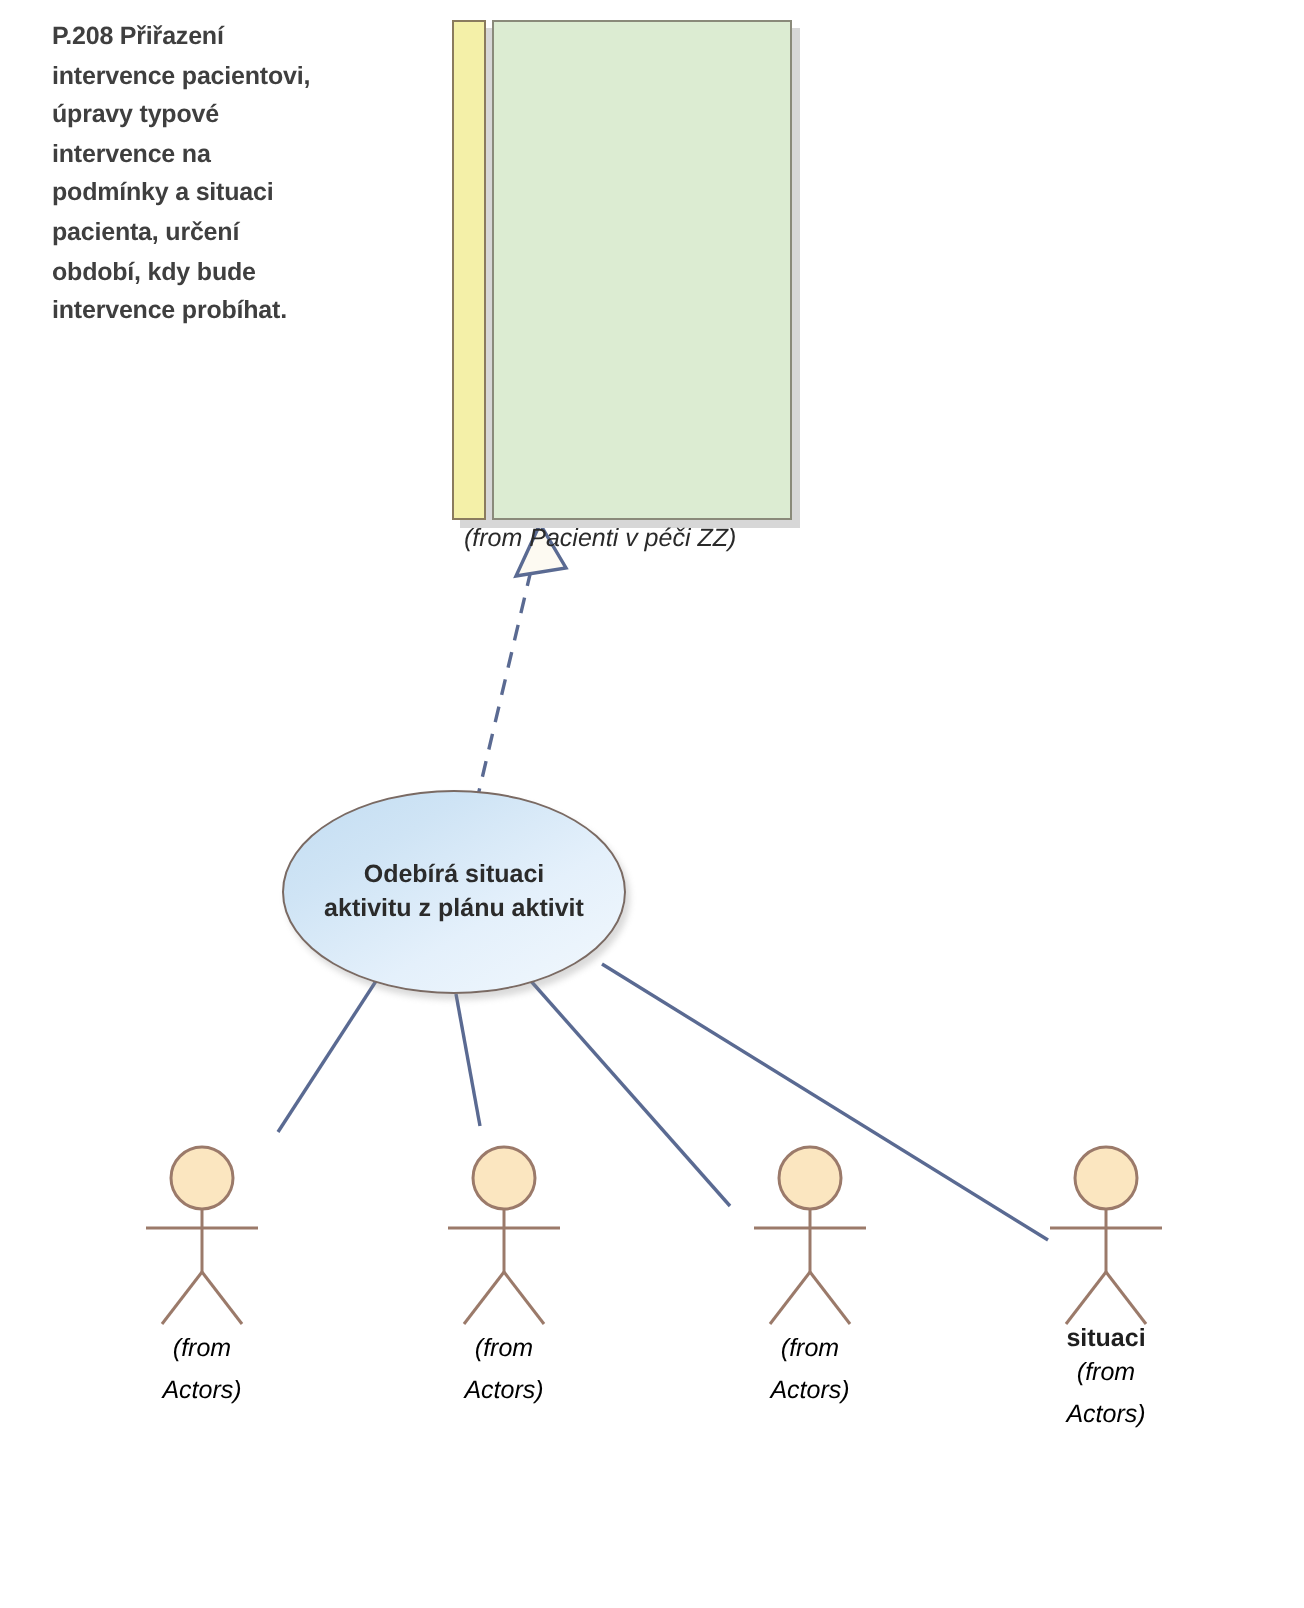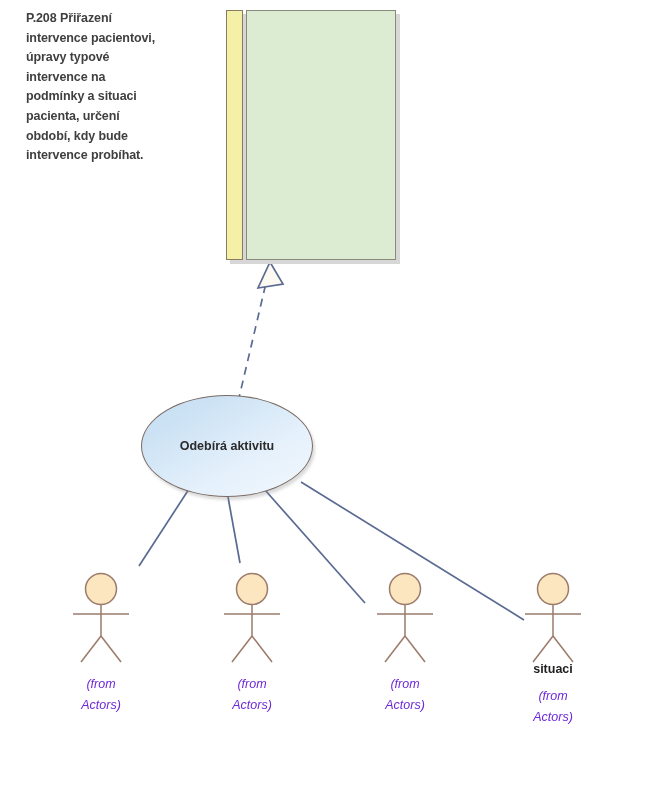--- a/index.html
+++ b/index.html
@@ -139,23 +139,22 @@
   .actor-name {
     font-size: 12.5px;
     font-weight: bold;
     color: #1f1f1f;
     margin-top: -2px;
     white-space: nowrap;
   }
   .actor-from {
     font-size: 12.5px;
     font-style: italic;
-    color: #6d28d9;
+    color: #000000;
     line-height: 21px;
-    margin-top: 10px;
   }
   .actor-from-line { display: block; }
 </style>
 </head>
 <body>
 
 <div id="diagram-canvas">
 
   <svg id="connector-layer" viewBox="0 0 652 804" width="652" height="804">
 
@@ -167,25 +166,27 @@
     <line x1="265" y1="490" x2="365" y2="603" stroke="#5a6a92" stroke-width="1.7"></line>
     <line x1="301" y1="482" x2="524" y2="620" stroke="#5a6a92" stroke-width="1.7"></line>
   </svg>
 
   <div id="note-node">
     <div id="note-shadow"></div>
     <div id="note-strip"></div>
     <div id="note-body"></div>
   </div>
   <div id="note-text">P.208  Přiřazení intervence pacientovi, úpravy typové intervence na podmínky a situaci pacienta, určení období, kdy bude intervence probíhat.</div>
+  <div id="note-from-label">(from Pacienti v péči ZZ)</div>
 
   <div id="usecase-node">
     <div id="usecase-ellipse"></div>
     <div id="usecase-label">
-      <span>Odebírá aktivitu</span>
+      <span>Odebírá situaci</span>
+      <span>aktivitu z plánu aktivit</span>
     </div>
   </div>
 
   <div class="actor-node" style="left:26px; top:566px;">
     <div class="actor-figure">
       <svg width="150" height="98" viewBox="0 0 150 98">
         <circle cx="75" cy="23" r="15.5" fill="#fbe6c0" stroke="#9b7a6a" stroke-width="1.5"></circle>
         <line x1="75" y1="39" x2="75" y2="70" stroke="#9b7a6a" stroke-width="1.5"></line>
         <line x1="47" y1="48" x2="103" y2="48" stroke="#9b7a6a" stroke-width="1.5"></line>
         <line x1="75" y1="70" x2="55" y2="96" stroke="#9b7a6a" stroke-width="1.5"></line>

